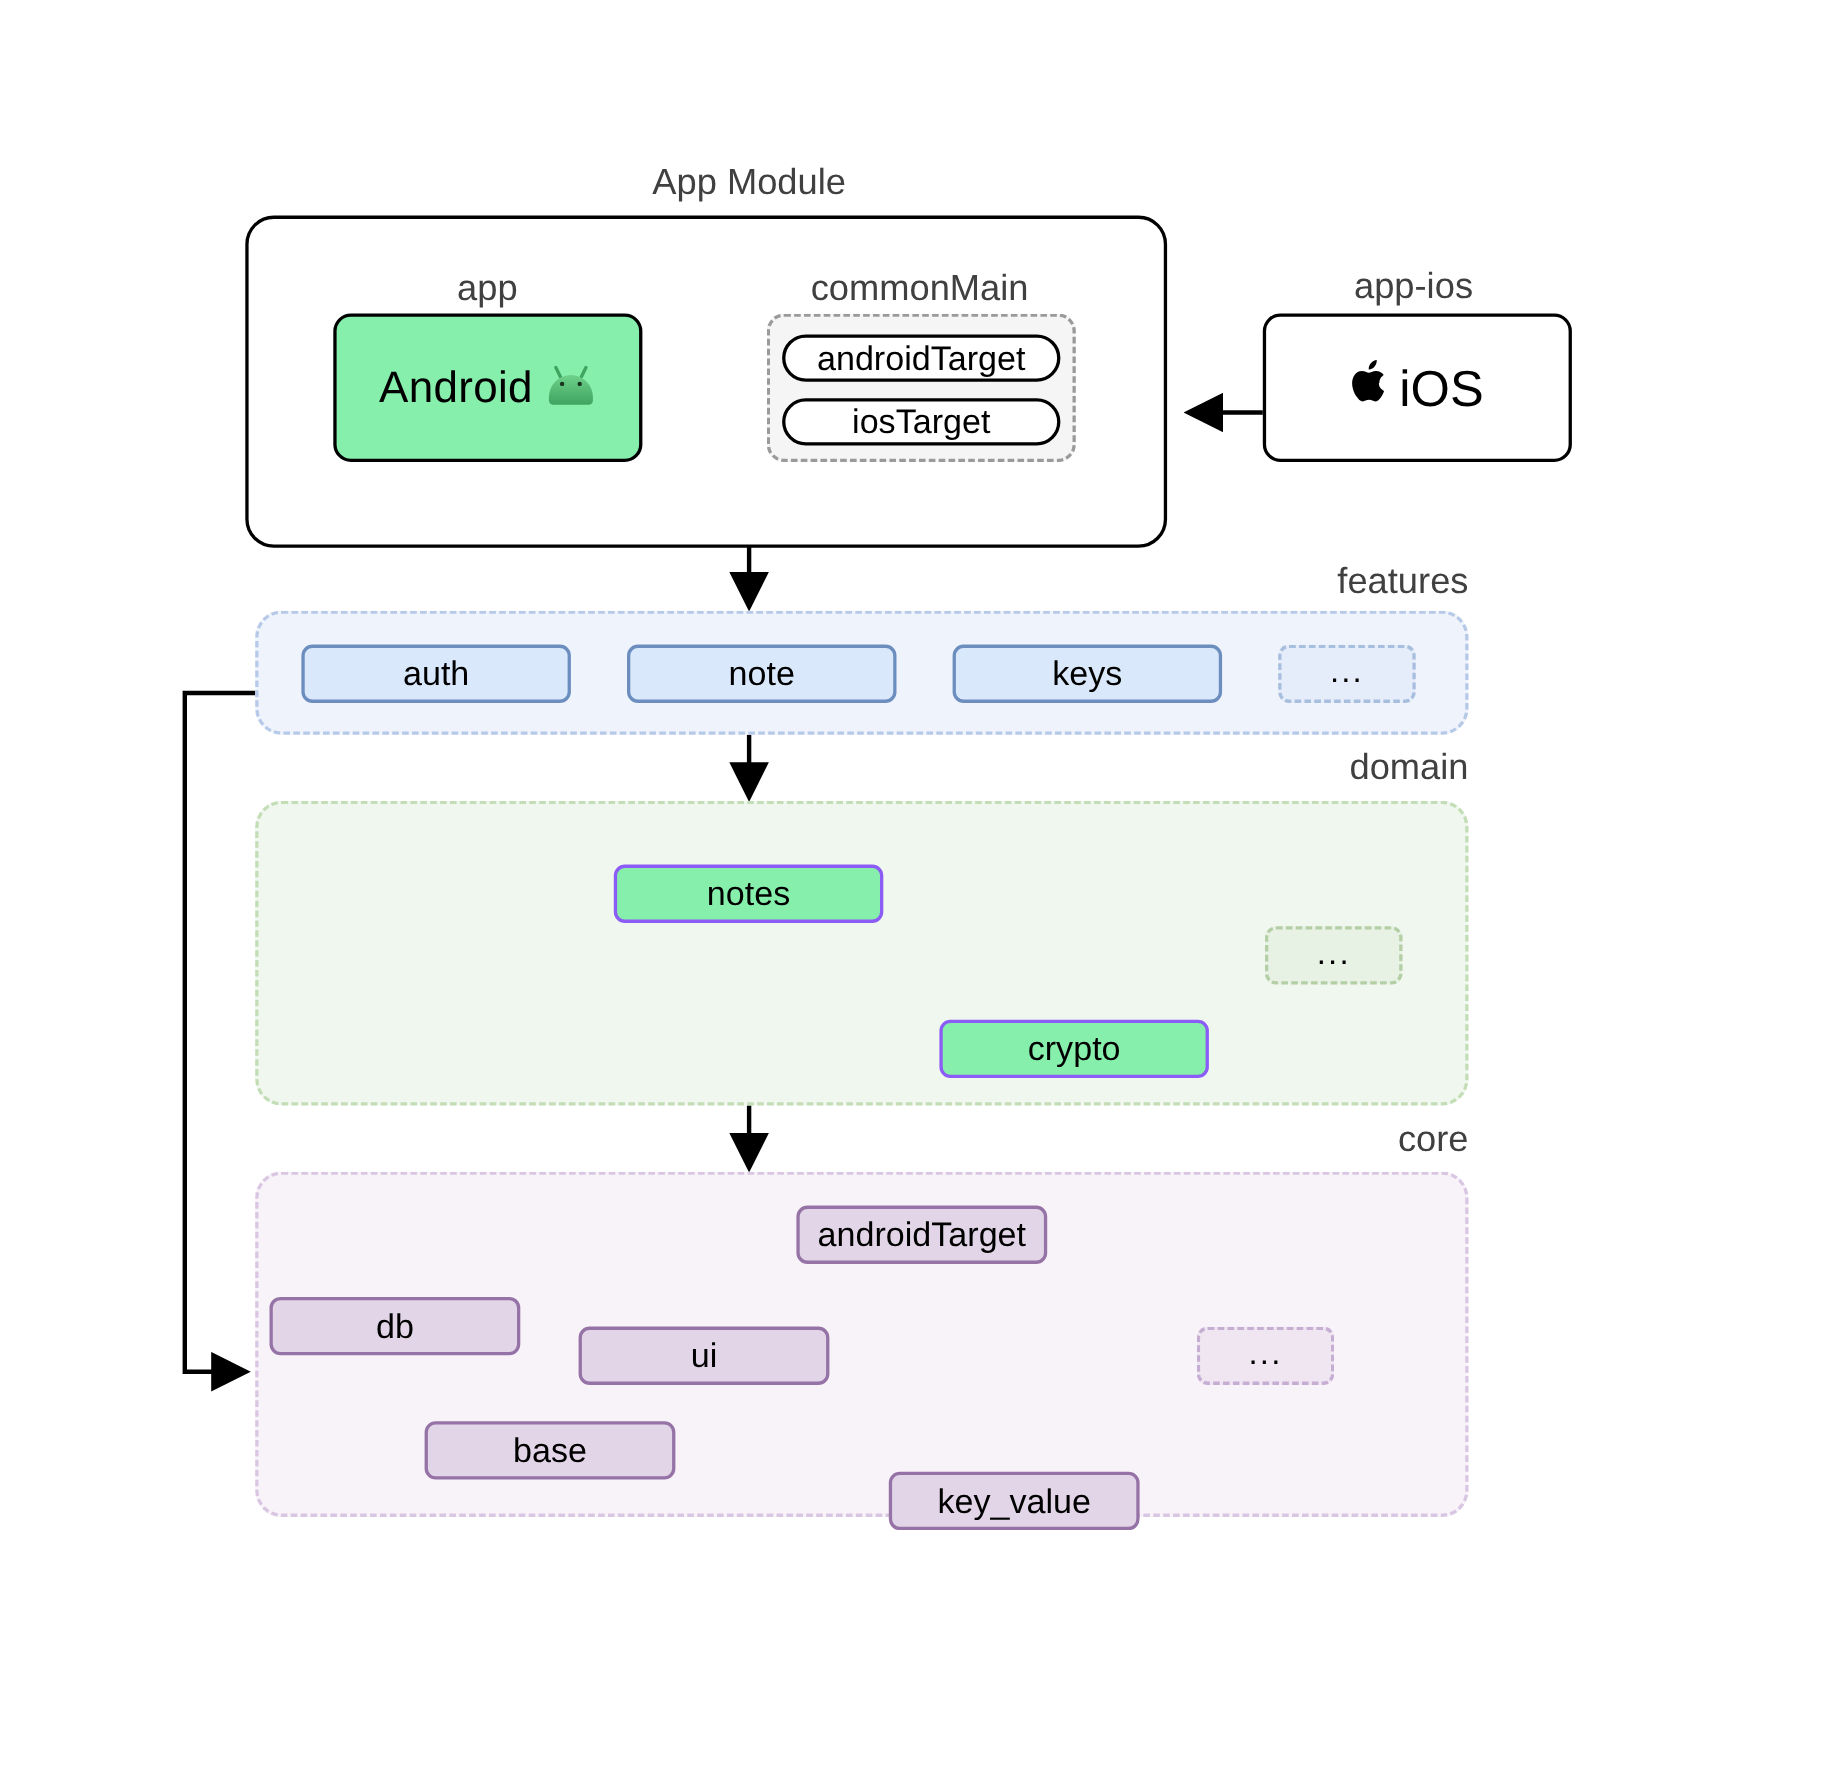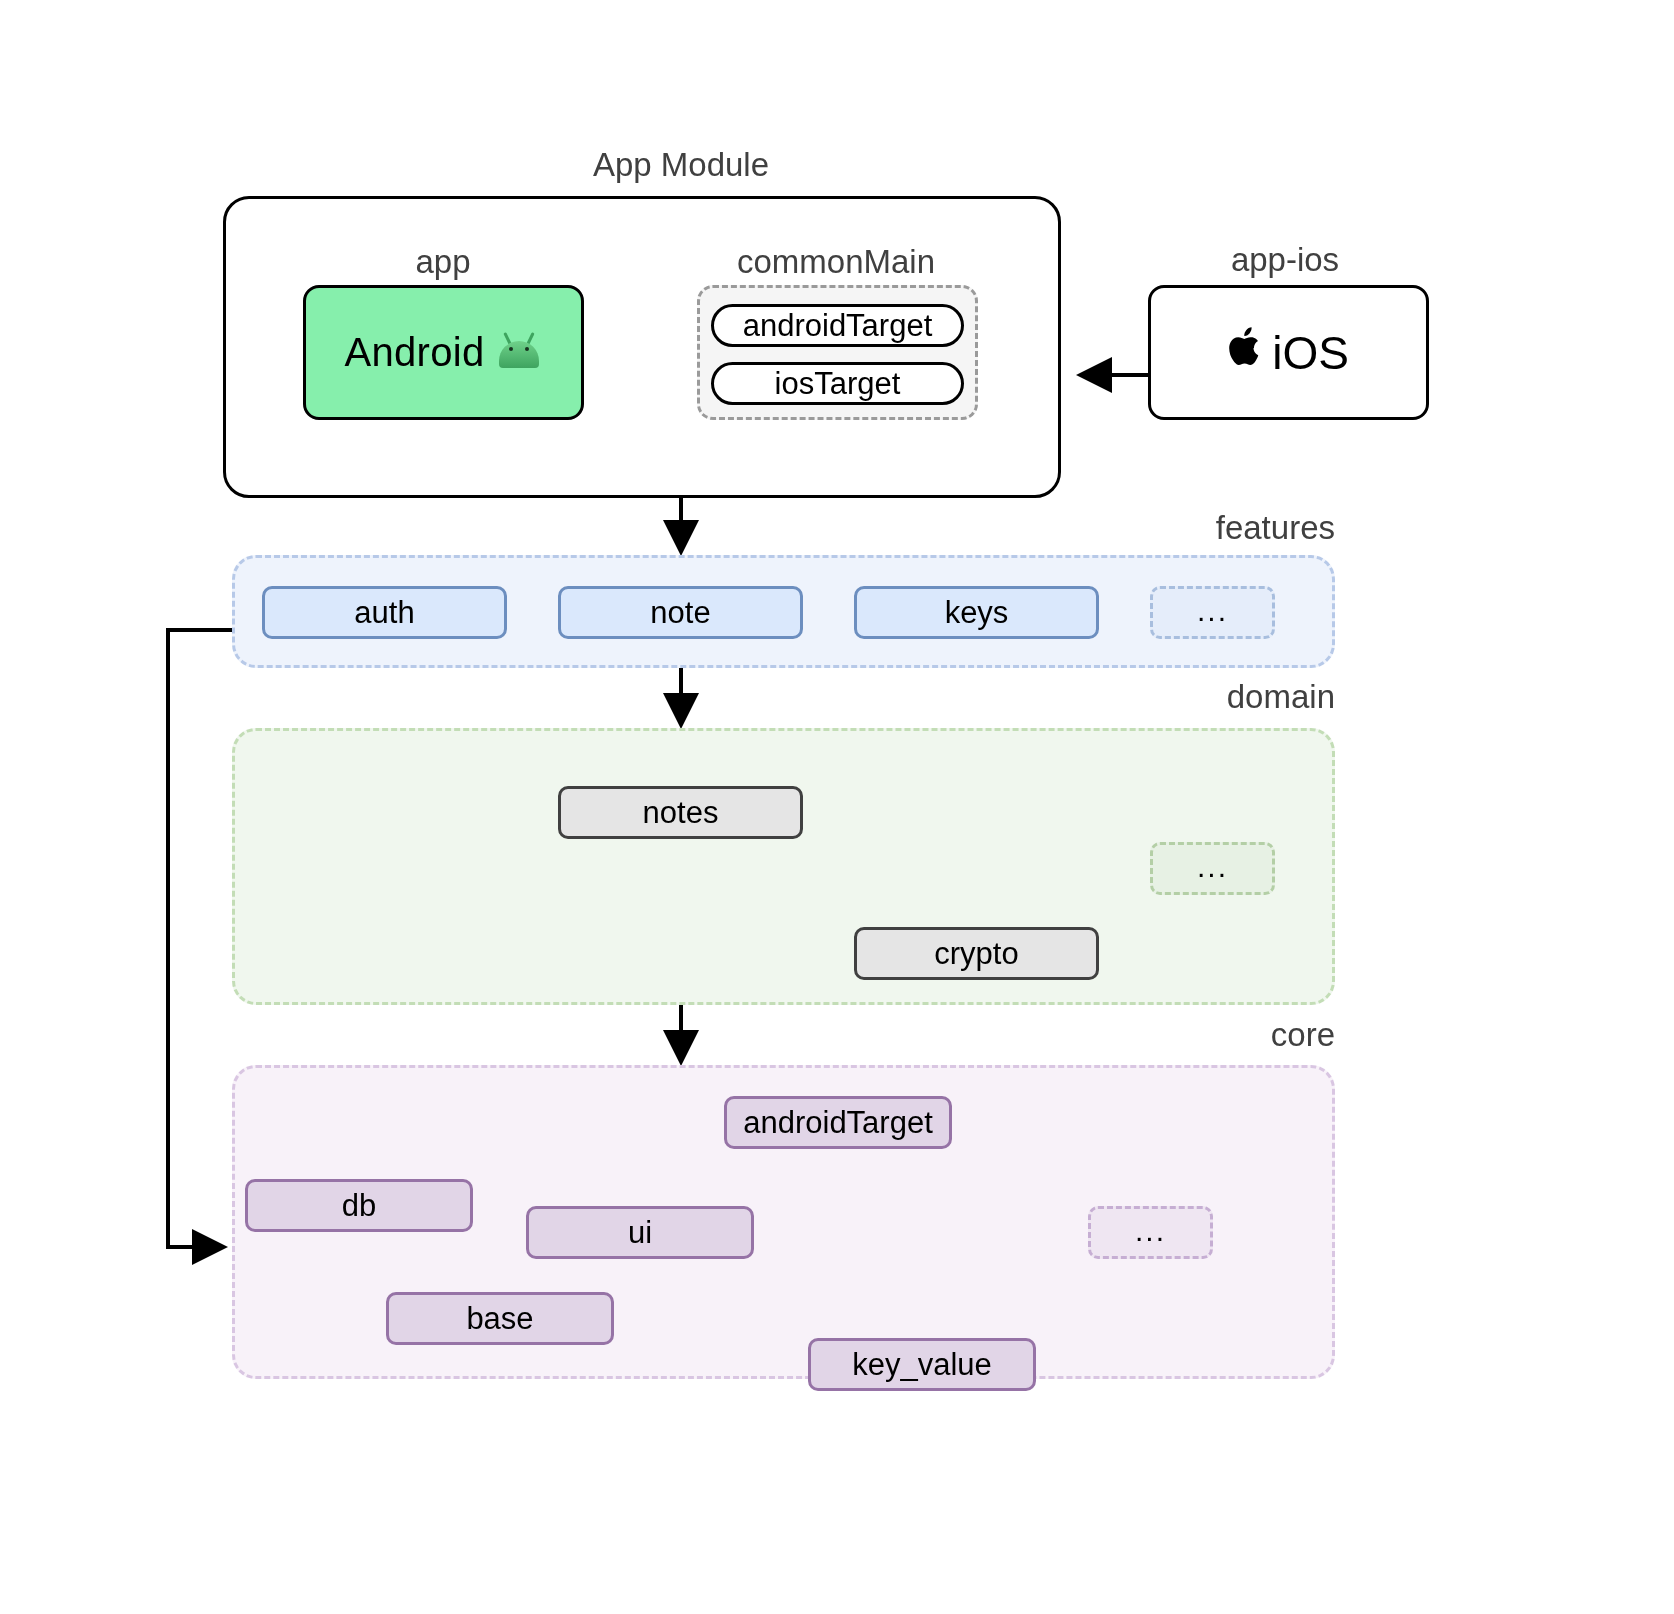--- a/index.html
+++ b/index.html
@@ -135,22 +135,22 @@
   .node {
     position: absolute;
     box-sizing: border-box;
     border-radius: 10px;
     display: flex;
     align-items: center;
     justify-content: center;
     font-size: 31px;
     line-height: 1;
   }
-  .node.blue   { background: #dae8fc; border: 3px solid #6c8ebf; }
-  .node.green  { background: #e5e5e5; border: 3px solid #404040; }
+  .node.blue   { background: #dae8fc; border: 3px solid #6c8ebf; margin-left: 12px; }
+  .node.green  { background: #86efac; border: 3px solid #8b5cf6; }
   .node.purple { background: #e1d5e7; border: 3px solid #9673a6; }
 
   .node.ghost { font-size: 30px; letter-spacing: 2px; padding-bottom: 4px; }
   .node.ghost.blue   { background: #e5edfa; border: 3px dashed #a8bede; }
   .node.ghost.green  { background: #e7f1e4; border: 3px dashed #b4cfa6; }
   .node.ghost.purple { background: #efe6f2; border: 3px dashed #c6aed3; }
 </style>
 </head>
 <body>
 

